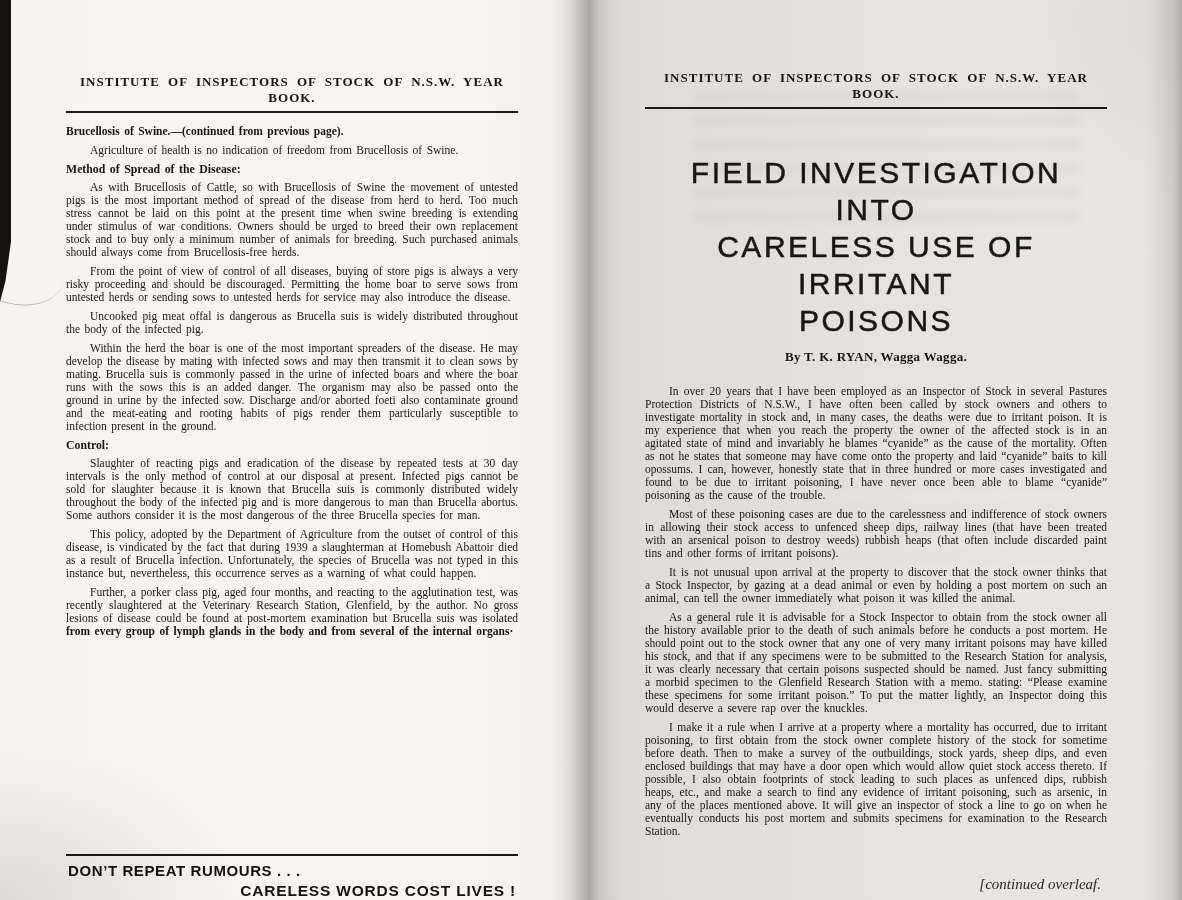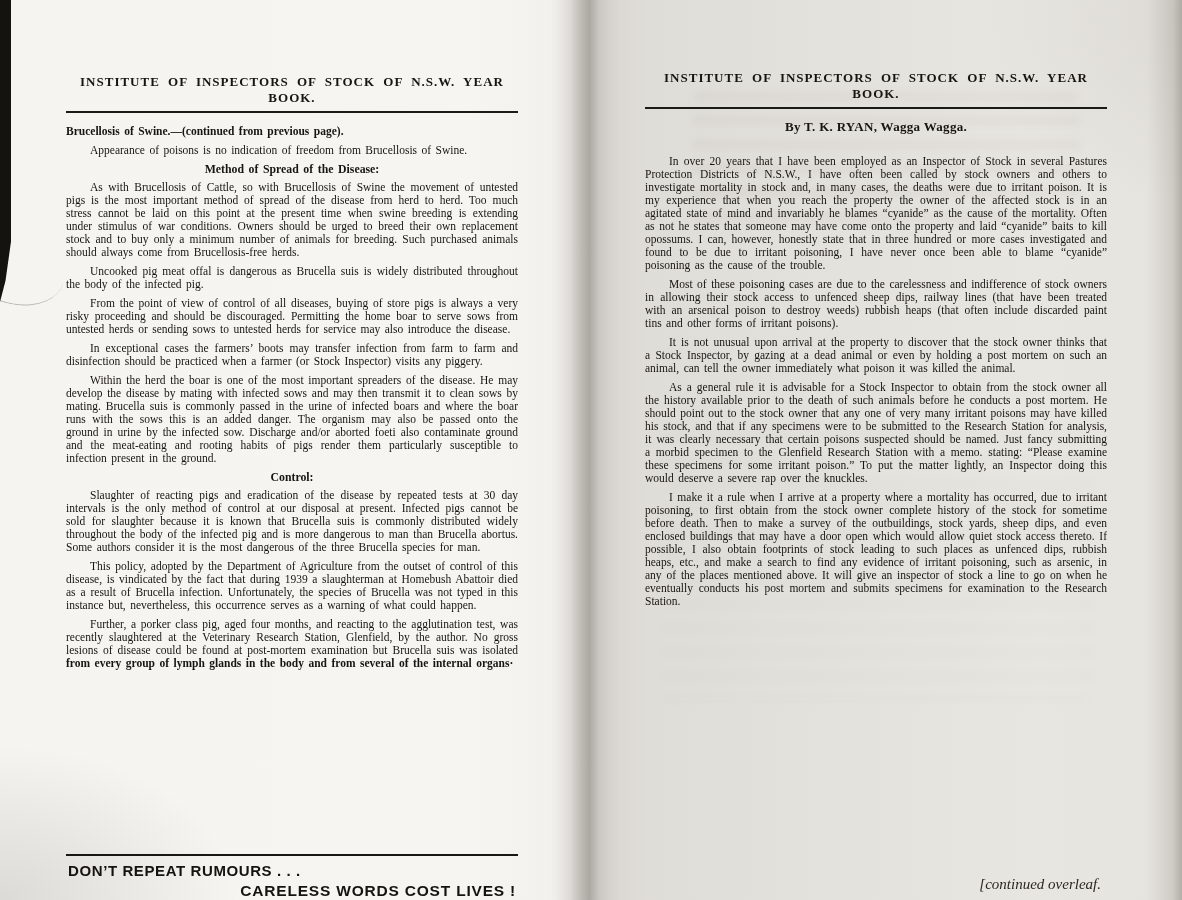--- a/index.html
+++ b/index.html
@@ -58,21 +58,21 @@
 
   .copy {
     font-size: 11.5px; line-height: 13px; text-align: justify;
     word-spacing: 1.6px; color: #171512; overflow: hidden;
   }
   .page-left .copy { margin-top: 12px; height: 742px; }
   .copy p { margin: 0 0 6px; text-indent: 24px; }
   .copy p.no-indent { text-indent: 0; }
   .copy .subhead {
     font-weight: bold; font-size: 11.8px; margin: 2px 0 5px; text-indent: 0;
-    text-align: center;
+    text-align: left;
   }
   .lead-in { font-weight: bold; }
 
   
   .foot-rule { position: absolute; left: 0; top: 780px; width: 100%; height: 2px; background: #191713; }
   .slogan-1 {
     position: absolute; left: 2px; top: 788px;
     font-family: "Liberation Sans", sans-serif; font-weight: bold;
     font-size: 15px; letter-spacing: 0.6px; color: #15130f;
   }
@@ -114,41 +114,43 @@
   <div class="gutter-shade"></div>
   <div class="scan-arc"></div>
   <div class="bleed-ghost ghost-1"></div>
   <div class="bleed-ghost ghost-2"></div>
 
   <div class="page page-left">
     <div class="running-header">INSTITUTE OF INSPECTORS OF STOCK OF N.S.W. YEAR BOOK.</div>
 
     <div class="copy">
       <p class="no-indent lead-in">Brucellosis of Swine.—(continued from previous page).</p>
-      <p>Appearance of poisons is no indication of freedom from Brucellosis of Swine.</p>
+      <p>Agriculture of health is no indication of freedom from Brucellosis of Swine.</p>
       <p class="subhead">Method of Spread of the Disease:</p>
       <p>As with Brucellosis of Cattle, so with Brucellosis of Swine the movement of untested pigs is the most important method of spread of the disease from herd to herd. Too much stress cannot be laid on this point at the present time when swine breeding is extending under stimulus of war conditions. Owners should be urged to breed their own replacement stock and to buy only a minimum number of animals for breeding. Such purchased animals should always come from Brucellosis-free herds.</p>
+      <p>From the point of view of control of all diseases, buying of store pigs is always a very risky proceeding and should be discouraged. Permitting the home boar to serve sows from untested herds or sending sows to untested herds for service may also introduce the disease.</p>
       <p>Uncooked pig meat offal is dangerous as Brucella suis is widely distributed throughout the body of the infected pig.</p>
-      <p>From the point of view of control of all diseases, buying of store pigs is always a very risky proceeding and should be discouraged. Permitting the home boar to serve sows from untested herds or sending sows to untested herds for service may also introduce the disease.</p>
-      <p>In exceptional cases the farmers’ boots may transfer infection from farm to farm and disinfection should be practiced when a farmer (or Stock Inspector) visits any piggery.</p>
       <p>Within the herd the boar is one of the most important spreaders of the disease. He may develop the disease by mating with infected sows and may then transmit it to clean sows by mating. Brucella suis is commonly passed in the urine of infected boars and where the boar runs with the sows this is an added danger. The organism may also be passed onto the ground in urine by the infected sow. Discharge and/or aborted foeti also contaminate ground and the meat-eating and rooting habits of pigs render them particularly susceptible to infection present in the ground.</p>
       <p class="subhead">Control:</p>
       <p>Slaughter of reacting pigs and eradication of the disease by repeated tests at 30 day intervals is the only method of control at our disposal at present. Infected pigs cannot be sold for slaughter because it is known that Brucella suis is commonly distributed widely throughout the body of the infected pig and is more dangerous to man than Brucella abortus. Some authors consider it is the most dangerous of the three Brucella species for man.</p>
       <p>This policy, adopted by the Department of Agriculture from the outset of control of this disease, is vindicated by the fact that during 1939 a slaughterman at Homebush Abattoir died as a result of Brucella infection. Unfortunately, the species of Brucella was not typed in this instance but, nevertheless, this occurrence serves as a warning of what could happen.</p>
       <p><span>Further, a porker class pig, aged four months, and reacting to the agglutination test, was recently slaughtered at the Veterinary Research Station, Glenfield, by the author. No gross lesions of disease could be found at post-mortem examination but Brucella suis was isolated </span><strong>from every group of lymph glands in the body and from several of the internal organs·</strong></p>
     </div>
 
     <div class="foot-rule"></div>
     <div class="slogan-1">DON’T REPEAT RUMOURS . . .</div>
     <div class="slogan-2">CARELESS WORDS COST LIVES !</div>
   </div>
 
   <div class="page page-right">
     <div class="running-header">INSTITUTE OF INSPECTORS OF STOCK OF N.S.W. YEAR BOOK.</div>
 
+    <div class="article-title">FIELD INVESTIGATION INTO
+CARELESS USE OF IRRITANT
+POISONS</div>
     <div class="byline">By T. K. RYAN, Wagga Wagga.</div>
 
     <div class="copy">
       <p>In over 20 years that I have been employed as an Inspector of Stock in several Pastures Protection Districts of N.S.W., I have often been called by stock owners and others to investigate mortality in stock and, in many cases, the deaths were due to irritant poison. It is my experience that when you reach the property the owner of the affected stock is in an agitated state of mind and invariably he blames “cyanide” as the cause of the mortality. Often as not he states that someone may have come onto the property and laid “cyanide” baits to kill opossums. I can, however, honestly state that in three hundred or more cases investigated and found to be due to irritant poisoning, I have never once been able to blame “cyanide” poisoning as the cause of the trouble.</p>
       <p>Most of these poisoning cases are due to the carelessness and indifference of stock owners in allowing their stock access to unfenced sheep dips, railway lines (that have been treated with an arsenical poison to destroy weeds) rubbish heaps (that often include discarded paint tins and other forms of irritant poisons).</p>
       <p>It is not unusual upon arrival at the property to discover that the stock owner thinks that a Stock Inspector, by gazing at a dead animal or even by holding a post mortem on such an animal, can tell the owner immediately what poison it was killed the animal.</p>
       <p>As a general rule it is advisable for a Stock Inspector to obtain from the stock owner all the history available prior to the death of such animals before he conducts a post mortem. He should point out to the stock owner that any one of very many irritant poisons may have killed his stock, and that if any specimens were to be submitted to the Research Station for analysis, it was clearly necessary that certain poisons suspected should be named. Just fancy submitting a morbid specimen to the Glenfield Research Station with a memo. stating: “Please examine these specimens for some irritant poison.” To put the matter lightly, an Inspector doing this would deserve a severe rap over the knuckles.</p>
       <p>I make it a rule when I arrive at a property where a mortality has occurred, due to irritant poisoning, to first obtain from the stock owner complete history of the stock for sometime before death. Then to make a survey of the outbuildings, stock yards, sheep dips, and even enclosed buildings that may have a door open which would allow quiet stock access thereto. If possible, I also obtain footprints of stock leading to such places as unfenced dips, rubbish heaps, etc., and make a search to find any evidence of irritant poisoning, such as arsenic, in any of the places mentioned above. It will give an inspector of stock a line to go on when he eventually conducts his post mortem and submits specimens for examination to the Research Station.</p>
     </div>
 

